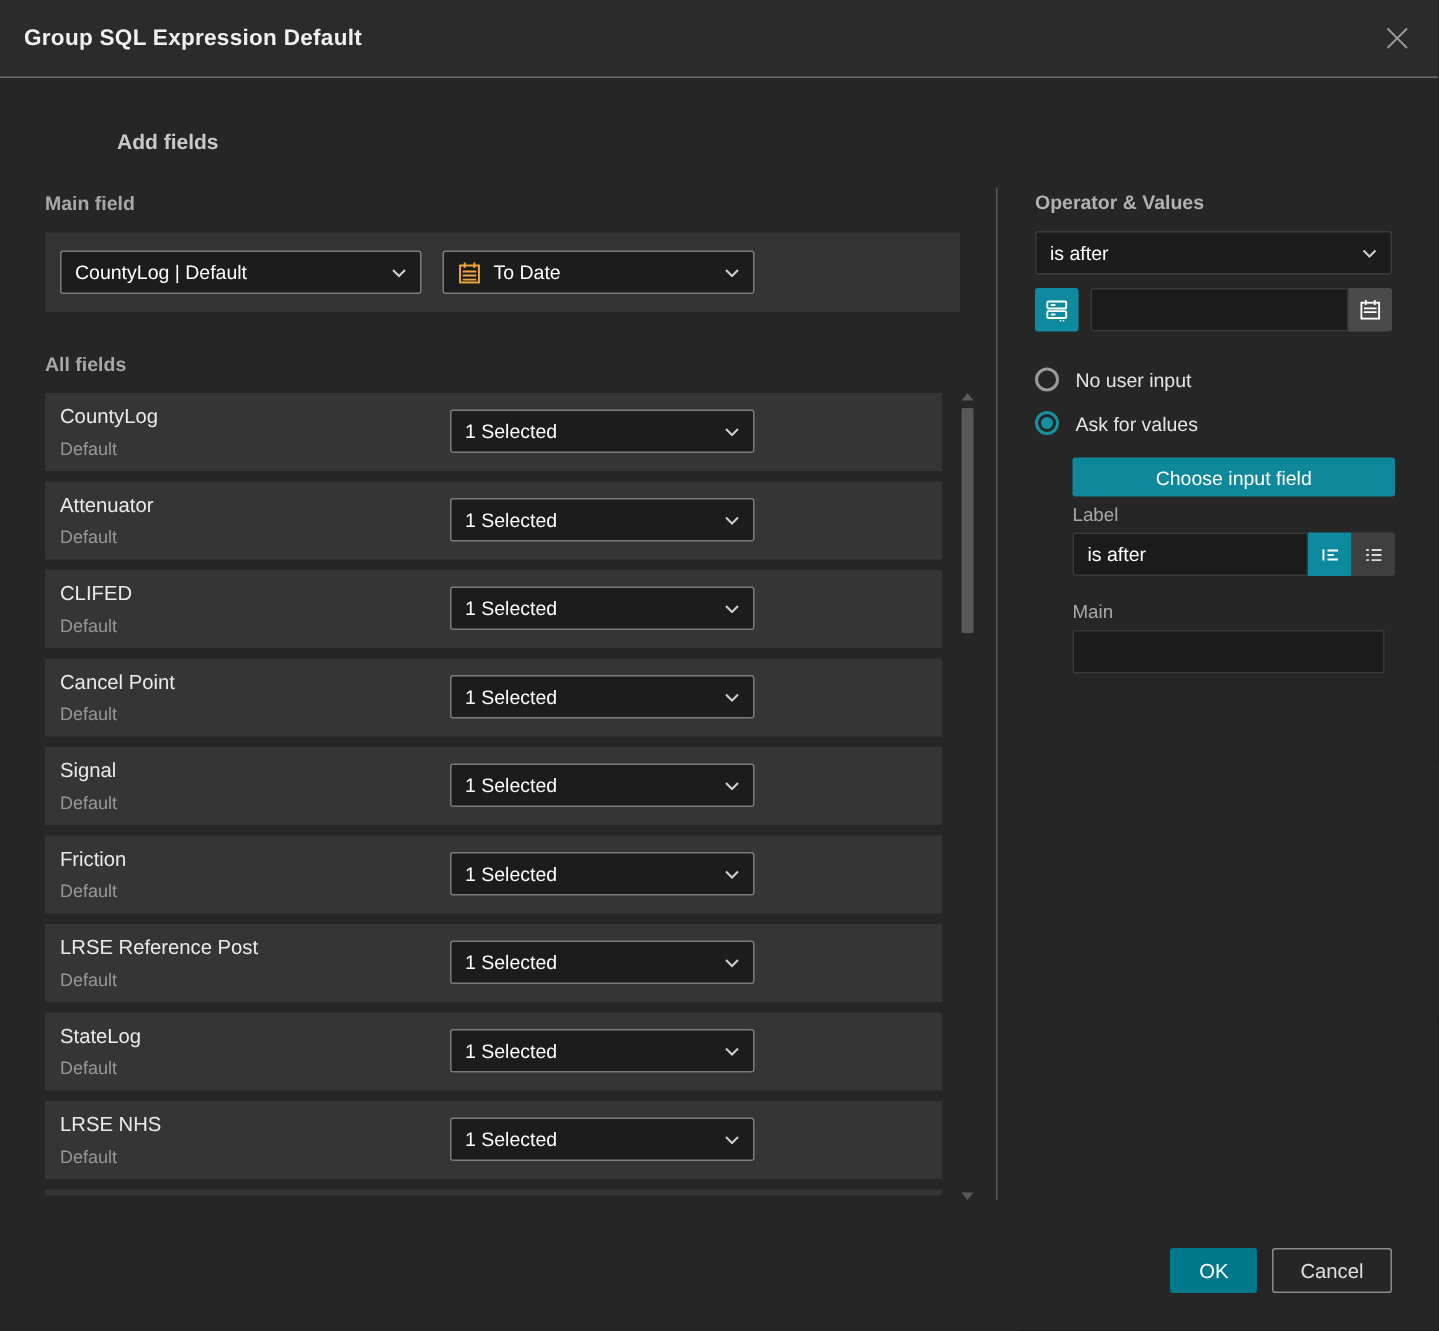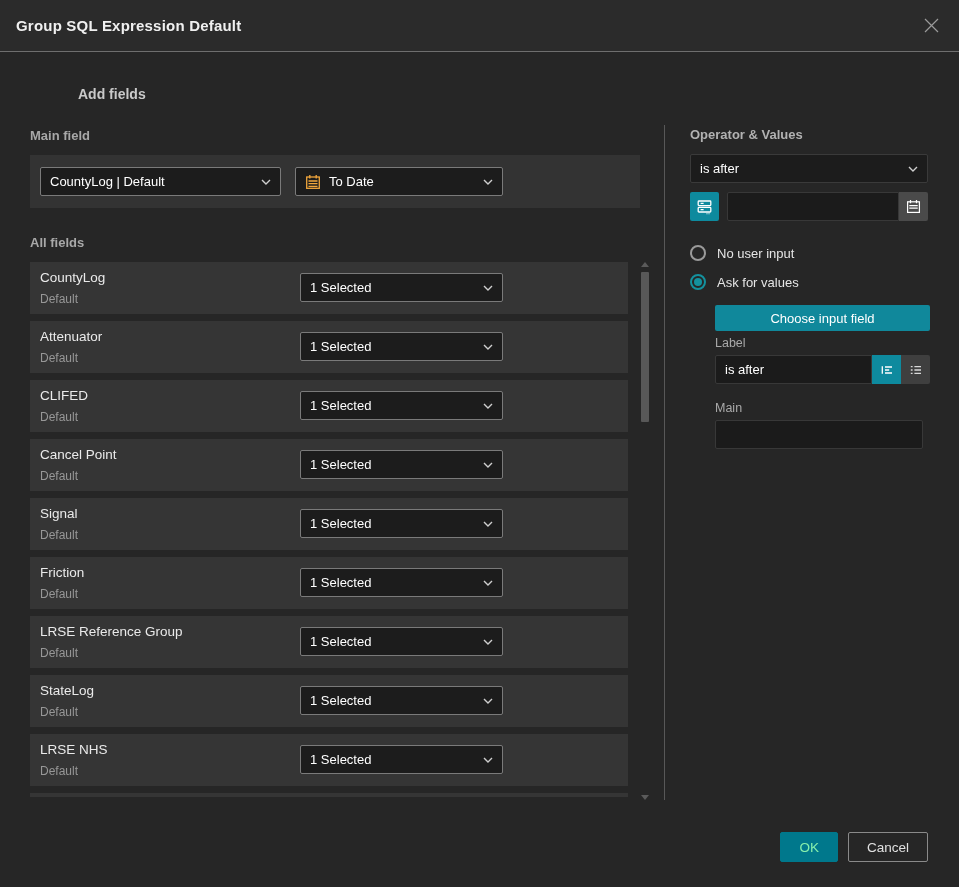--- a/index.html
+++ b/index.html
@@ -74,21 +74,21 @@
                 font-family:"Liberation Sans", sans-serif; }
   .mini-lbl { position:absolute; font-size:12.5px; color:#a9a9a9; }
   .label-row { position:absolute; left:715px; top:355px; width:215px; display:flex; }
   .label-input { width:157px; border-radius:2px 0 0 2px; }
   .hint-input { position:absolute; left:715px; top:420px; width:208px; }
 
   
   .footer { position:absolute; right:31px; top:832px; display:flex; gap:10px; }
   .btn { height:30px; font-size:13.5px; border-radius:2px; cursor:pointer; padding:0 18px;
          font-family:"Liberation Sans", sans-serif; }
-  .btn.ok { background:#00788c; border:1px solid #00788c; color:#86efac; }
+  .btn.ok { background:#00788c; border:1px solid #00788c; color:#ffffff; }
   .btn.cancel { background:transparent; border:1px solid #8a8a8a; color:#e0e0e0; }
 </style>
 </head>
 <body>
 
 <div class="dialog">
 
   <div class="hdr">
     <span class="hdr-title">Group SQL Expression Default</span>
     <span class="hdr-close">
@@ -196,21 +196,21 @@
       <div class="select dark row-sel" style="border-color:#7a7a7a;">
         <span>1 Selected</span>
         <span class="chev">
             <svg width="10" height="6" viewBox="0 0 10 6">
               <path d="M1 1l4 4 4-4" stroke="#cfcfcf" stroke-width="1.4" fill="none"></path>
             </svg>
           </span>
       </div>
     </div>
     <div class="row">
-      <span class="row-name">LRSE Reference Group</span>
+      <span class="row-name">LRSE Reference Post</span>
       <span class="row-sub">Default</span>
       <div class="select dark row-sel" style="border-color:#7a7a7a;">
         <span>1 Selected</span>
         <span class="chev">
             <svg width="10" height="6" viewBox="0 0 10 6">
               <path d="M1 1l4 4 4-4" stroke="#cfcfcf" stroke-width="1.4" fill="none"></path>
             </svg>
           </span>
       </div>
     </div>

